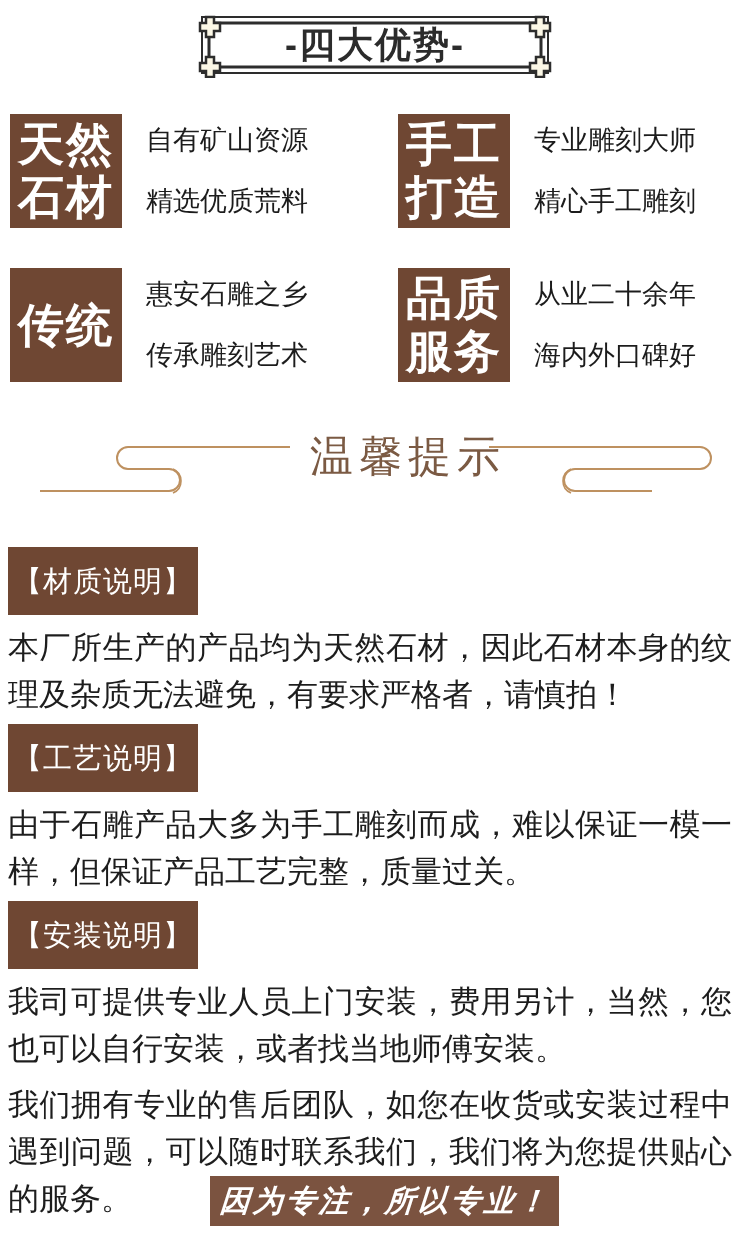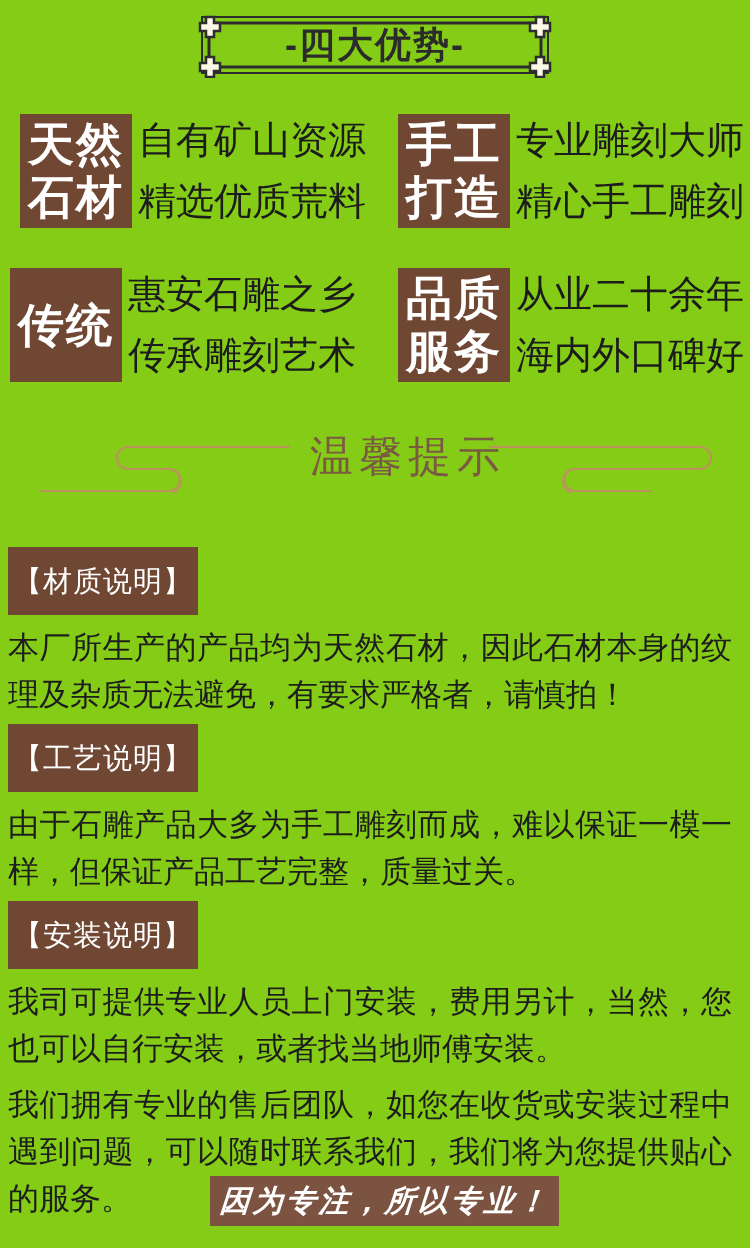--- a/index.html
+++ b/index.html
@@ -4,21 +4,21 @@
 <style>
   html,body{margin:0;padding:0;}
   body{
     font-family:"Liberation Sans","DejaVu Sans",sans-serif;
     background:#e8e4d4;
   }
   .page{
     position:relative;
     width:750px;height:1248px;
     margin:0 auto;
-    background:#84cc16;
+    background:#ffffff;
     overflow:hidden;
   }
   
   .title-frame{
     position:absolute;left:195px;top:12px;width:360px;height:66px;
   }
   .title-frame svg{position:absolute;left:0;top:0;}
   .title-text{
     position:absolute;left:0;top:0;width:100%;height:100%;
     display:flex;align-items:center;justify-content:center;
@@ -31,23 +31,23 @@
   }
   .adv-tag{
     width:112px;min-width:112px;height:114px;
     background:#6F4733;
     color:#fff;
     display:flex;flex-direction:column;align-items:center;justify-content:center;
     font-size:46px;font-weight:bold;line-height:53px;
     letter-spacing:2px;
   }
   .adv-desc{
-    margin-left:6px;
+    margin-left:24px;
     display:flex;flex-direction:column;justify-content:center;
-    font-size:38px;line-height:61px;color:#1c1c1c;
+    font-size:27px;line-height:61px;color:#1c1c1c;
     white-space:nowrap;
   }
   
   .tips-header{position:absolute;left:0;top:420px;width:750px;height:105px;}
   .tips-deco{position:absolute;top:17px;}
   .tips-deco.left{left:30px;}
   .tips-deco.right{left:487px;}
   .tips-title{
     position:absolute;left:0;top:8px;width:100%;
     text-align:center;
@@ -96,21 +96,21 @@
       <g stroke="#2d2d2d" stroke-width="2.5" fill="#FCF8E7">
         <path d="M11,-1 h8 v6 h6 v8 h-6 v6 h-8 v-6 h-6 v-8 h6 z" transform="translate(0,6)"></path>
         <path d="M11,-1 h8 v6 h6 v8 h-6 v6 h-8 v-6 h-6 v-8 h6 z" transform="translate(330,6)"></path>
         <path d="M11,-1 h8 v6 h6 v8 h-6 v6 h-8 v-6 h-6 v-8 h6 z" transform="translate(0,46)"></path>
         <path d="M11,-1 h8 v6 h6 v8 h-6 v6 h-8 v-6 h-6 v-8 h6 z" transform="translate(330,46)"></path>
       </g>
     </svg>
     <div class="title-text">-四大优势-</div>
   </div>
 
-  <div class="adv-block" style="left:20px;top:114px;">
+  <div class="adv-block" style="left:10px;top:114px;">
     <div class="adv-tag">
       <span>天然</span>
       <span>石材</span>
     </div>
     <div class="adv-desc">
       <span>自有矿山资源</span>
       <span>精选优质荒料</span>
     </div>
   </div>
 

